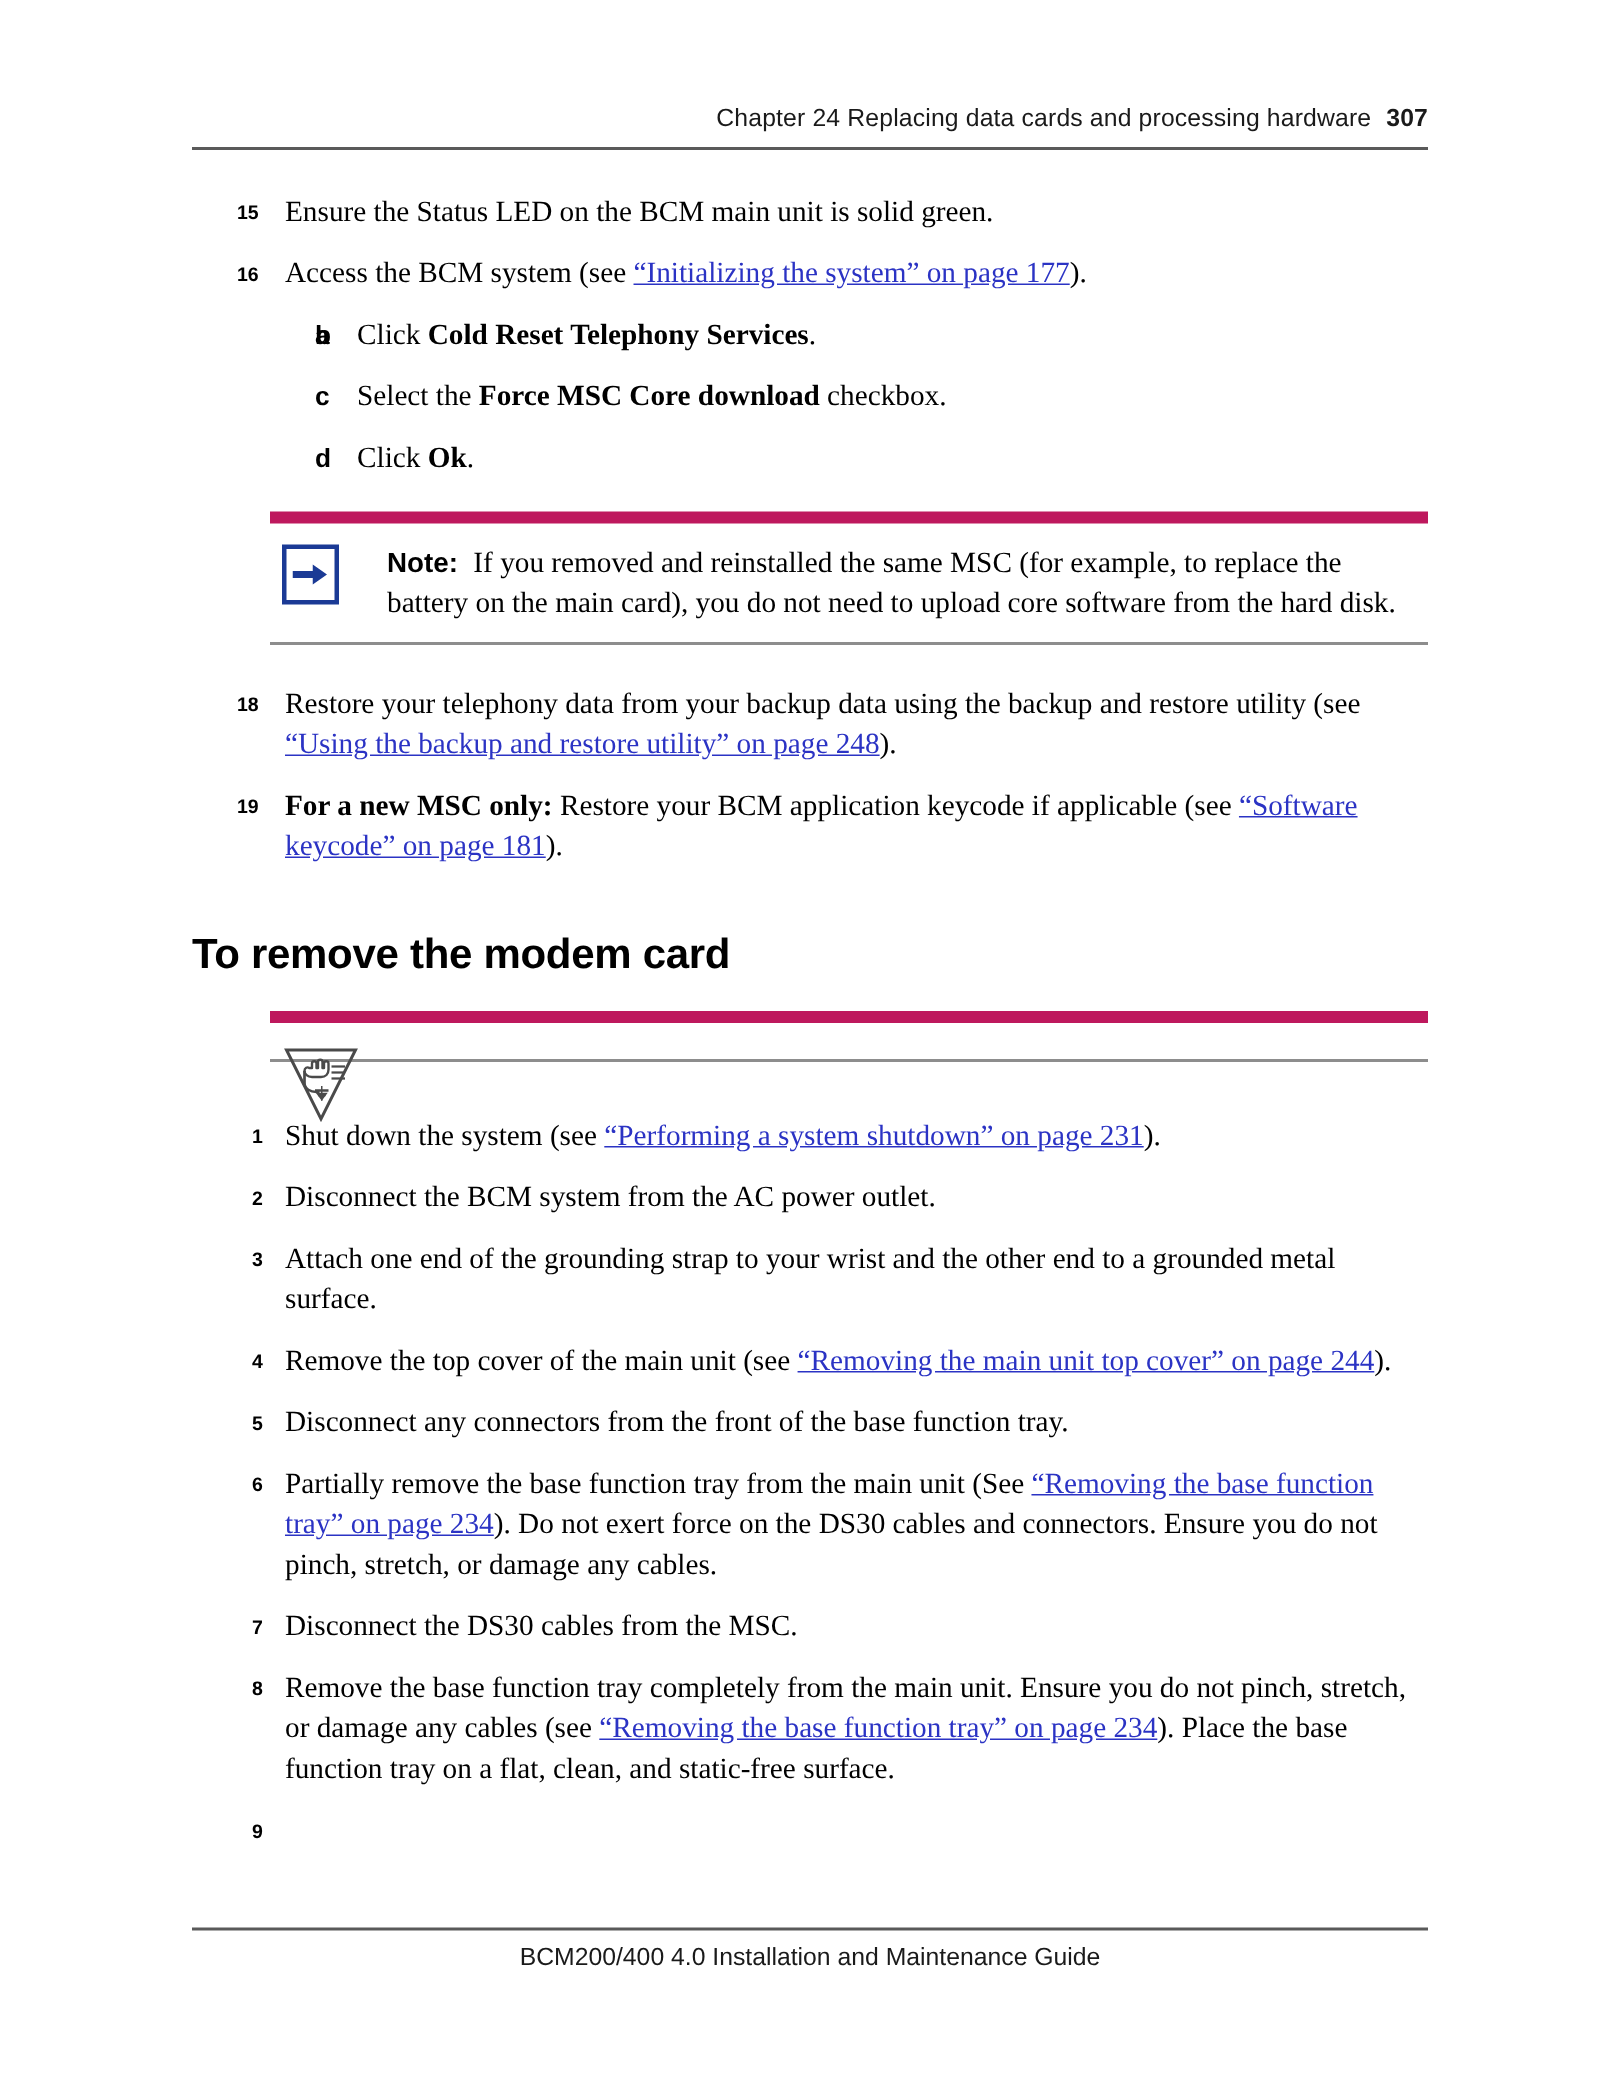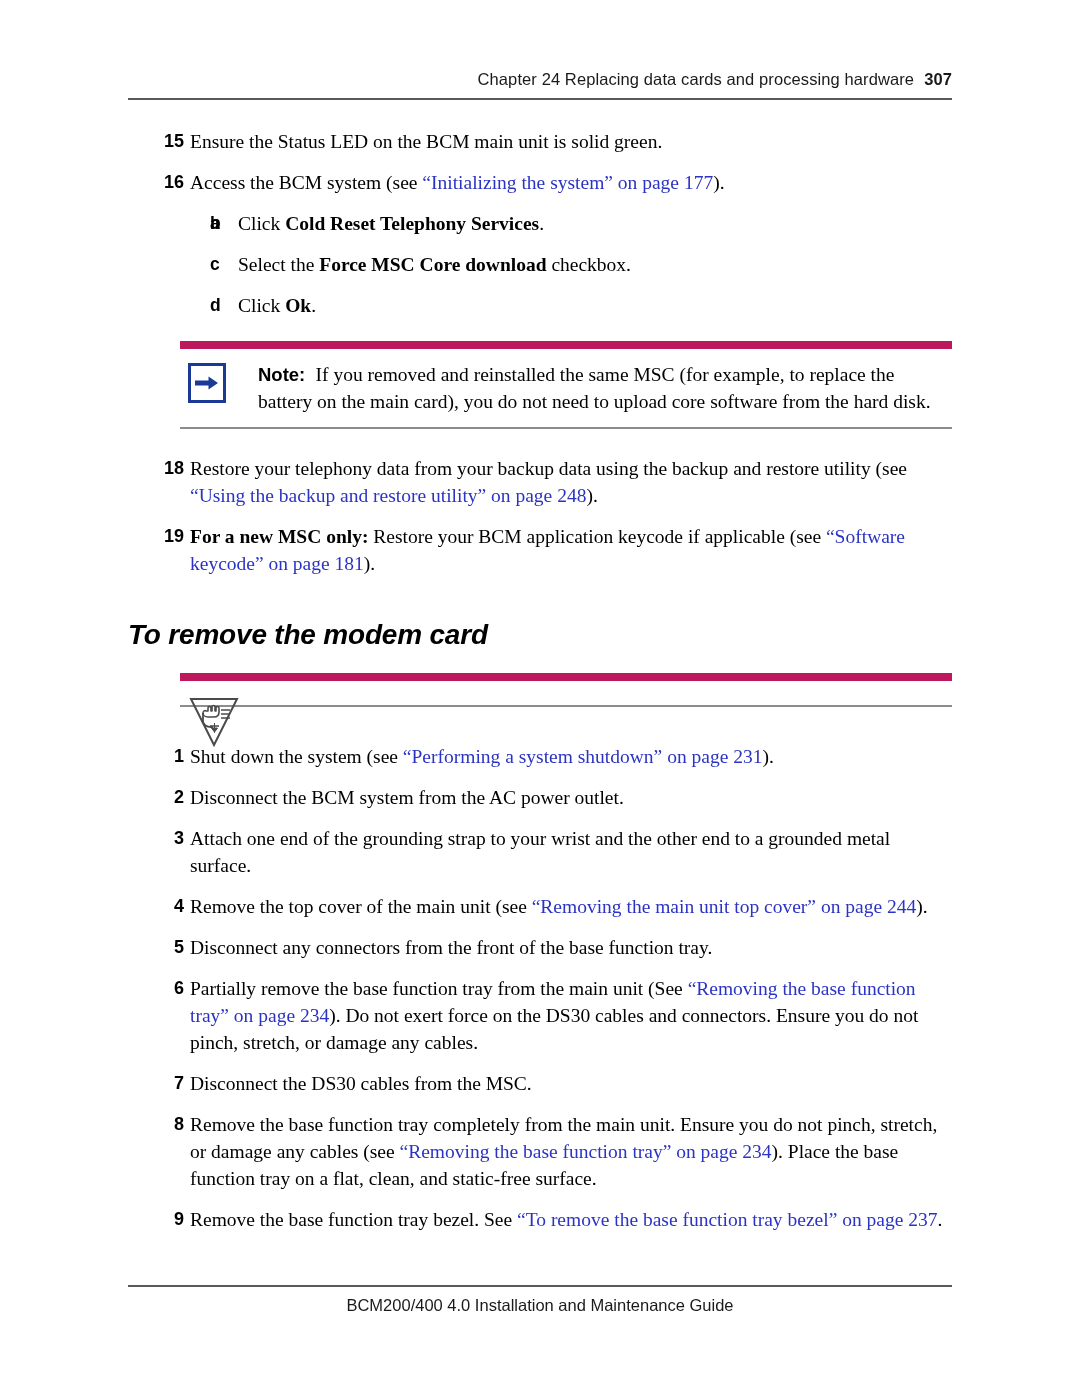--- a/index.html
+++ b/index.html
@@ -62,24 +62,24 @@
     margin-bottom: 14px;
     font-size: 19.5px;
     line-height: 27px;
     text-align: left;
   }
   .step .num {
     position: absolute;
     left: 40px;
     top: 0;
     width: 22px;
-    text-align: center;
-    font-family: "Liberation Sans", "DejaVu Sans", sans-serif;
-    font-weight: bold;
-    font-size: 18px;
+    text-align: left;
+    font-family: "Liberation Sans", "DejaVu Sans", sans-serif;
+    font-weight: bold;
+    font-size: 13px;
     line-height: 27px;
   }
   .step.wide .num { left: 30px; width: 32px; }
 
   
   .substep {
     position: relative;
     padding-left: 110px;
     margin-bottom: 14px;
     font-size: 19.5px;
@@ -91,21 +91,21 @@
     top: 0;
     width: 16px;
     text-align: left;
     font-family: "Liberation Sans", "DejaVu Sans", sans-serif;
     font-weight: bold;
     font-size: 17.5px;
     line-height: 27px;
   }
 
   b, .b { font-weight: bold; }
-  .link { color: #2b33c4; }
+  .link { color: #2b33c4; text-decoration: underline; }
 
   
   .admon {
     position: relative;
     margin-top: 22px;
     margin-bottom: 10px;
     border-top: 8px solid #be185d;
     border-bottom: 2px solid #8d8d8d;
     padding: 12px 0 12px 0;
     margin-left: 52px;
@@ -144,21 +144,20 @@
   
   .h2 {
     font-family: "Liberation Sans", "DejaVu Sans", sans-serif;
     font-weight: bold;
     font-size: 28px;
     letter-spacing: -0.2px;
     margin-top: 42px;
     margin-bottom: 14px;
     padding-left: 0px;
     color: #000;
-    font-style: italic;
   }
 
   .spacer-lg { height: 26px; }
   .spacer-md { height: 16px; }
 
   
   .footer-rule {
     position: absolute;
     left: 128px;
     top: 1285px;
@@ -248,21 +247,21 @@
 
     <div id="procedure-steps">
         <div class="step"><span class="num">1</span><span><span>Shut down the system (see </span><span class="link">“Performing a system shutdown” on page 231</span><span>).</span></span></div>
         <div class="step"><span class="num">2</span><span><span>Disconnect the BCM system from the AC power outlet.</span></span></div>
         <div class="step"><span class="num">3</span><span><span>Attach one end of the grounding strap to your wrist and the other end to a grounded metal surface.</span></span></div>
         <div class="step"><span class="num">4</span><span><span>Remove the top cover of the main unit (see </span><span class="link">“Removing the main unit top cover” on page 244</span><span>).</span></span></div>
         <div class="step"><span class="num">5</span><span><span>Disconnect any connectors from the front of the base function tray.</span></span></div>
         <div class="step"><span class="num">6</span><span><span>Partially remove the base function tray from the main unit (See </span><span class="link">“Removing the base function tray” on page 234</span><span>). Do not exert force on the DS30 cables and connectors. Ensure you do not pinch, stretch, or damage any cables.</span></span></div>
         <div class="step"><span class="num">7</span><span><span>Disconnect the DS30 cables from the MSC.</span></span></div>
         <div class="step"><span class="num">8</span><span><span>Remove the base function tray completely from the main unit. Ensure you do not pinch, stretch, or damage any cables (see </span><span class="link">“Removing the base function tray” on page 234</span><span>). Place the base function tray on a flat, clean, and static-free surface.</span></span></div>
-        <div class="step"><span class="num">9</span><span><span>Remove the base function tray bezel. See </span><span class="link">“To remove the base function tray bezel” on page 237</span><span>.</span></span></div>
+        <div class="step"><span class="num">9</span></div>
       </div>
 
   </div>
 
   <div class="footer-rule"></div>
   <div class="footer">BCM200/400 4.0 Installation and Maintenance Guide</div>
 
 </div>
 
 </body></html>

